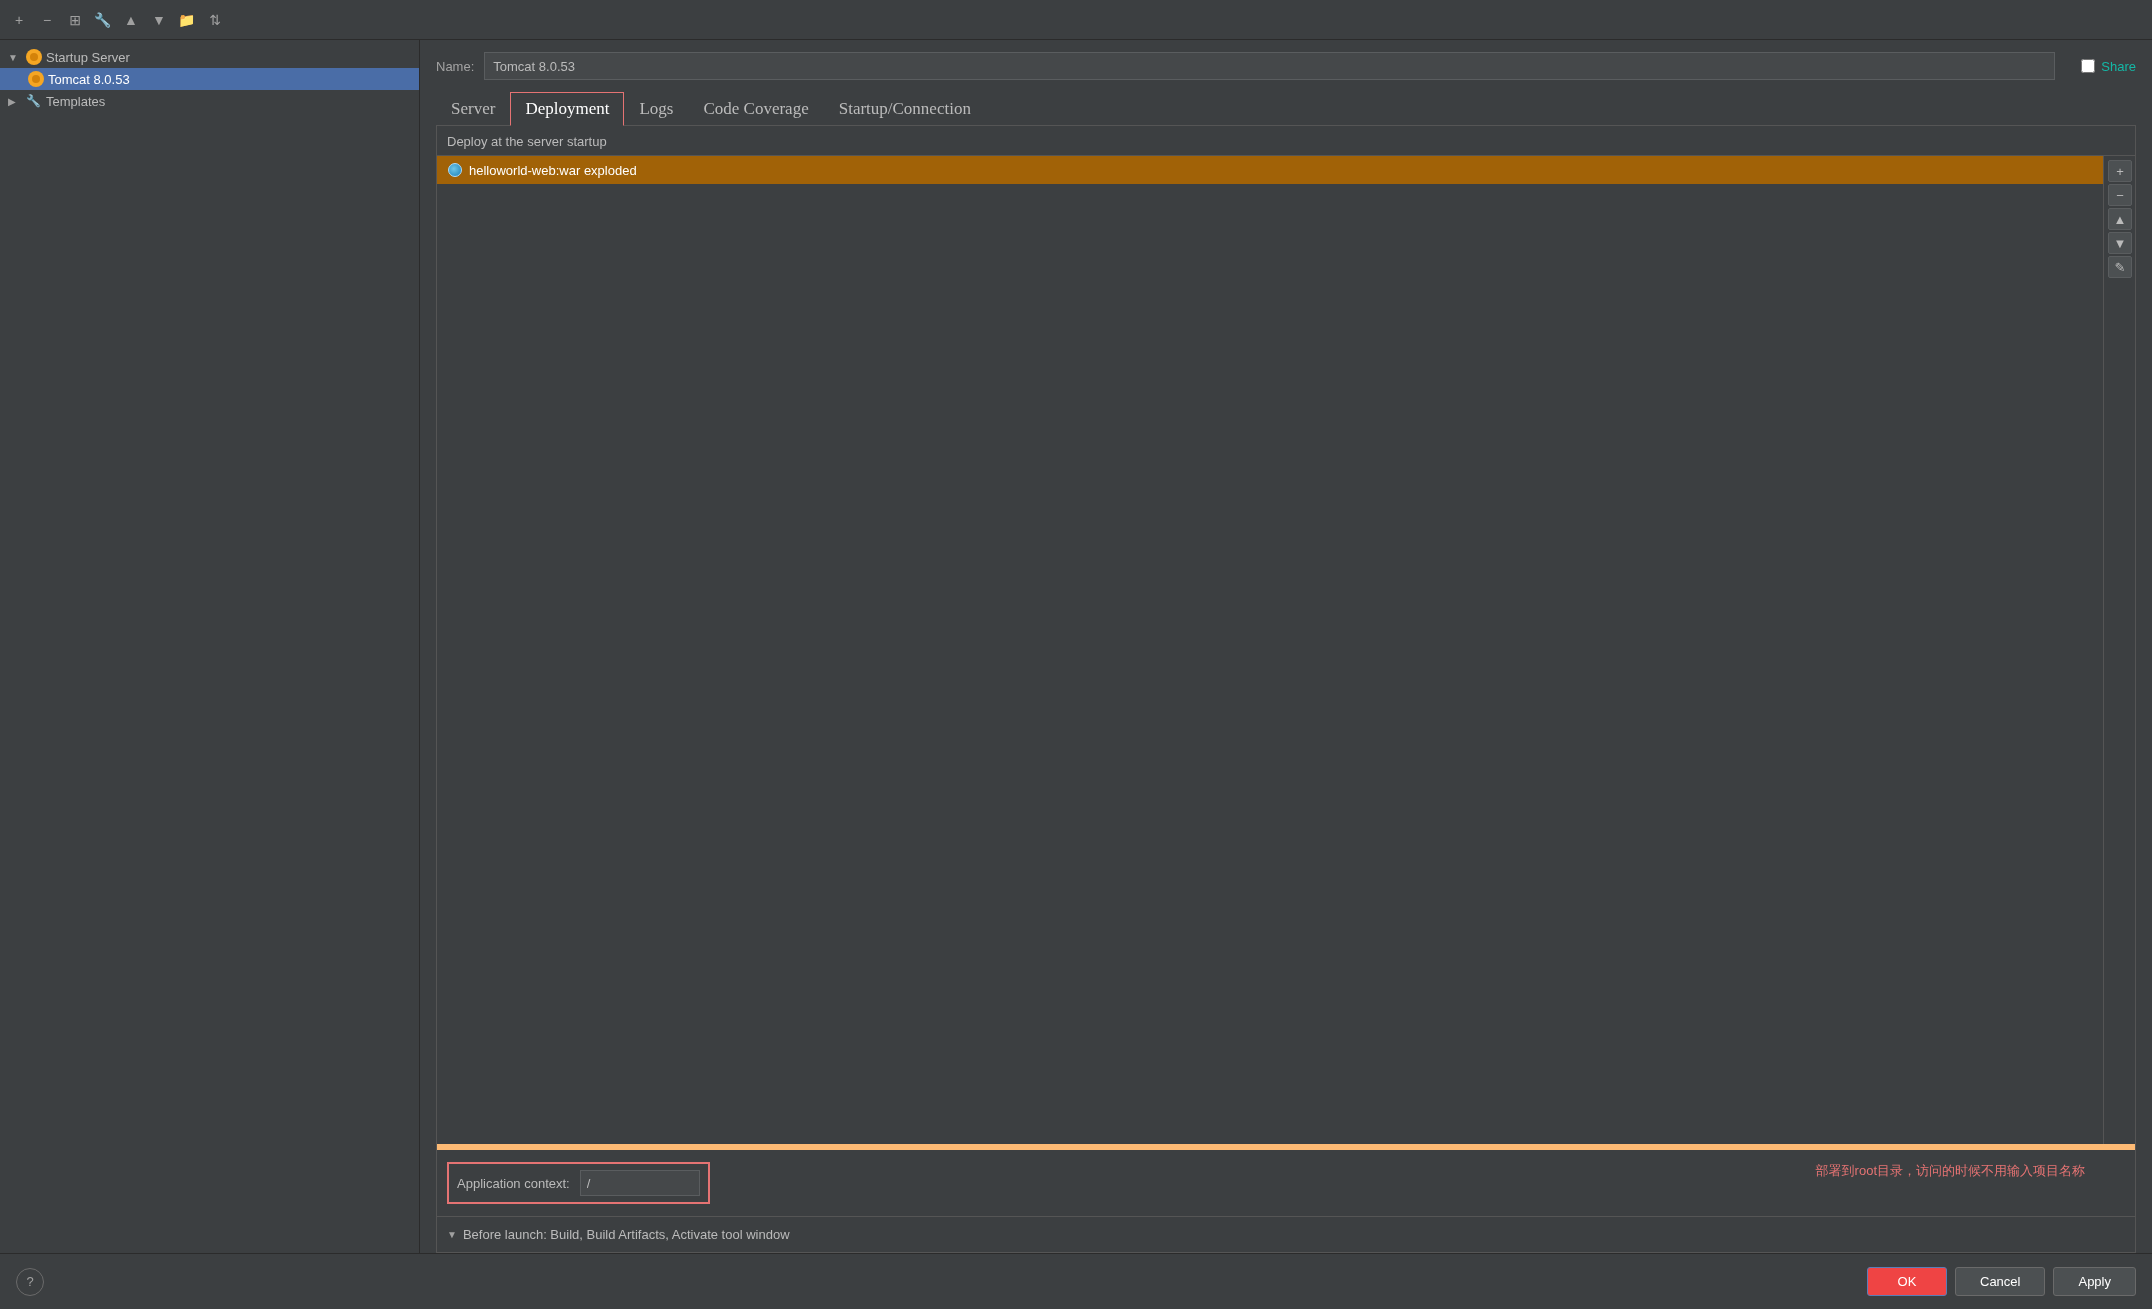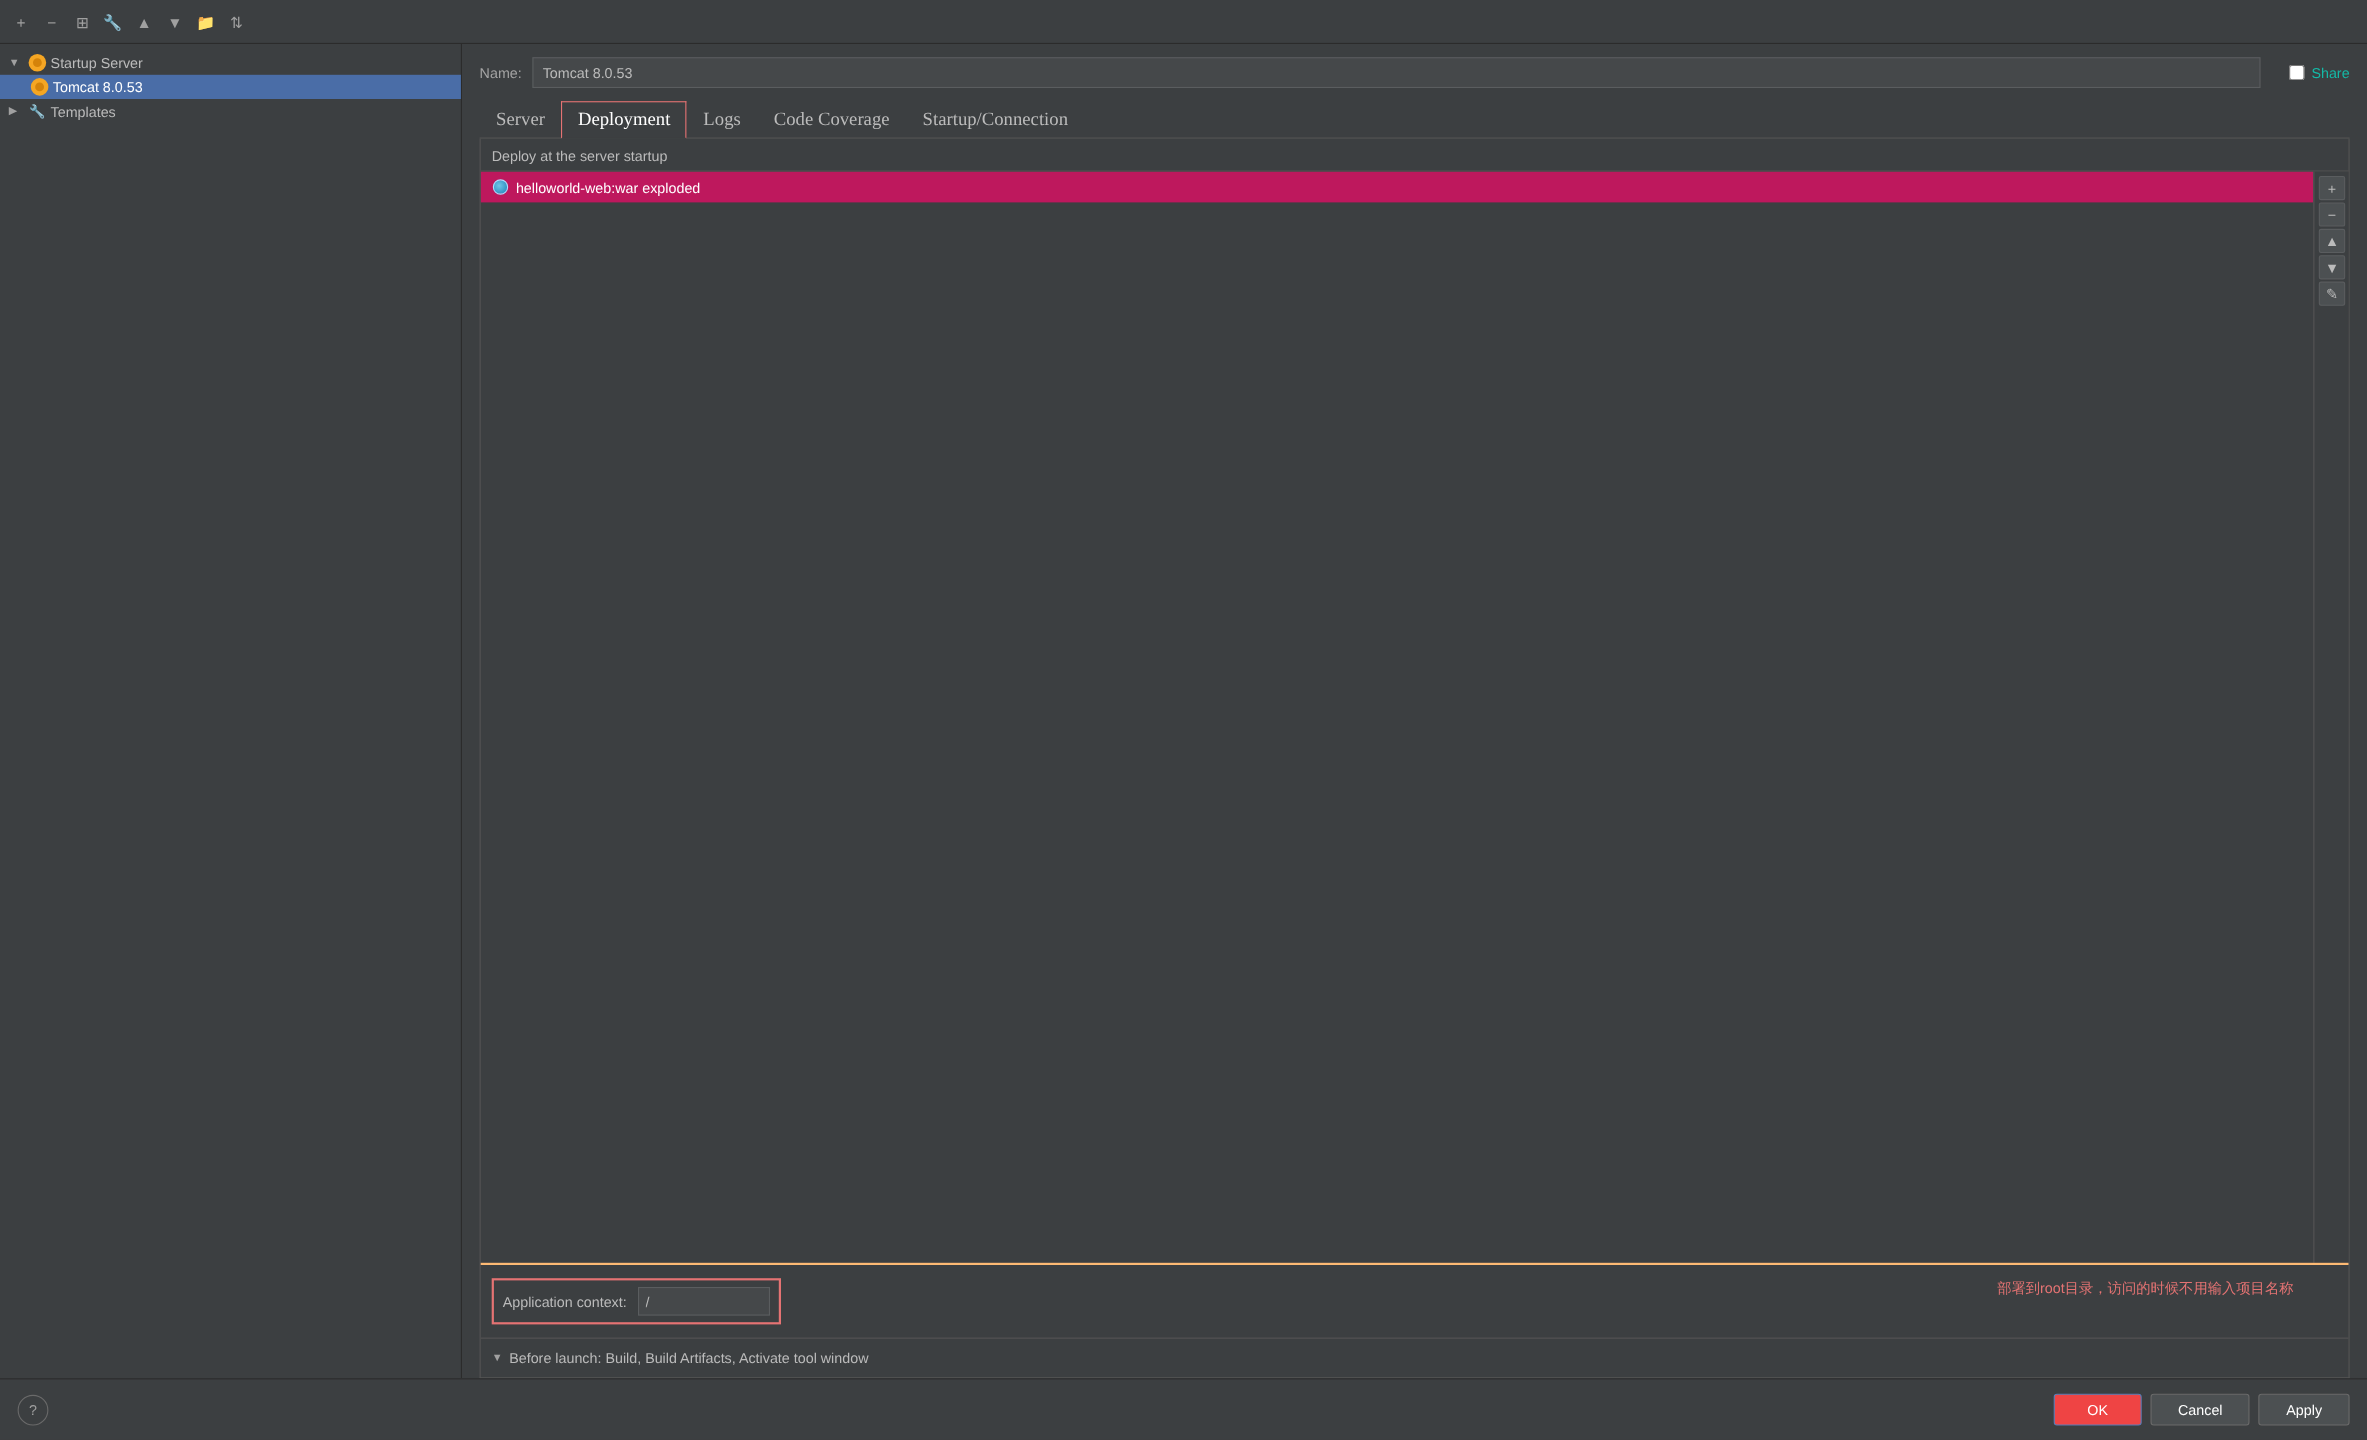--- a/index.html
+++ b/index.html
@@ -193,21 +193,21 @@
     .deployment-list {
       flex: 1;
       position: relative;
       overflow-y: auto;
     }
     .deployment-item {
       display: flex;
       align-items: center;
       padding: 6px 10px;
       gap: 6px;
-      background: #be185d;
+      background: #a16207;
       color: #ffffff;
       cursor: pointer;
     }
     .deployment-item-icon {
       width: 16px;
       height: 16px;
       flex-shrink: 0;
       display: flex;
       align-items: center;
       justify-content: center;
@@ -251,21 +251,21 @@
       flex-shrink: 0;
     }
 
     
     .app-context-area {
       padding: 12px 10px;
       display: flex;
       flex-direction: column;
       gap: 8px;
       flex-shrink: 0;
-      border-top: 2px solid #fdba74;
+      border-top: 6px solid #fdba74;
       position: relative;
     }
     .app-context-annotation {
       color: #e57373;
       font-size: 13px;
       position: absolute;
       right: 50px;
       top: 12px;
     }
     .app-context-row {

